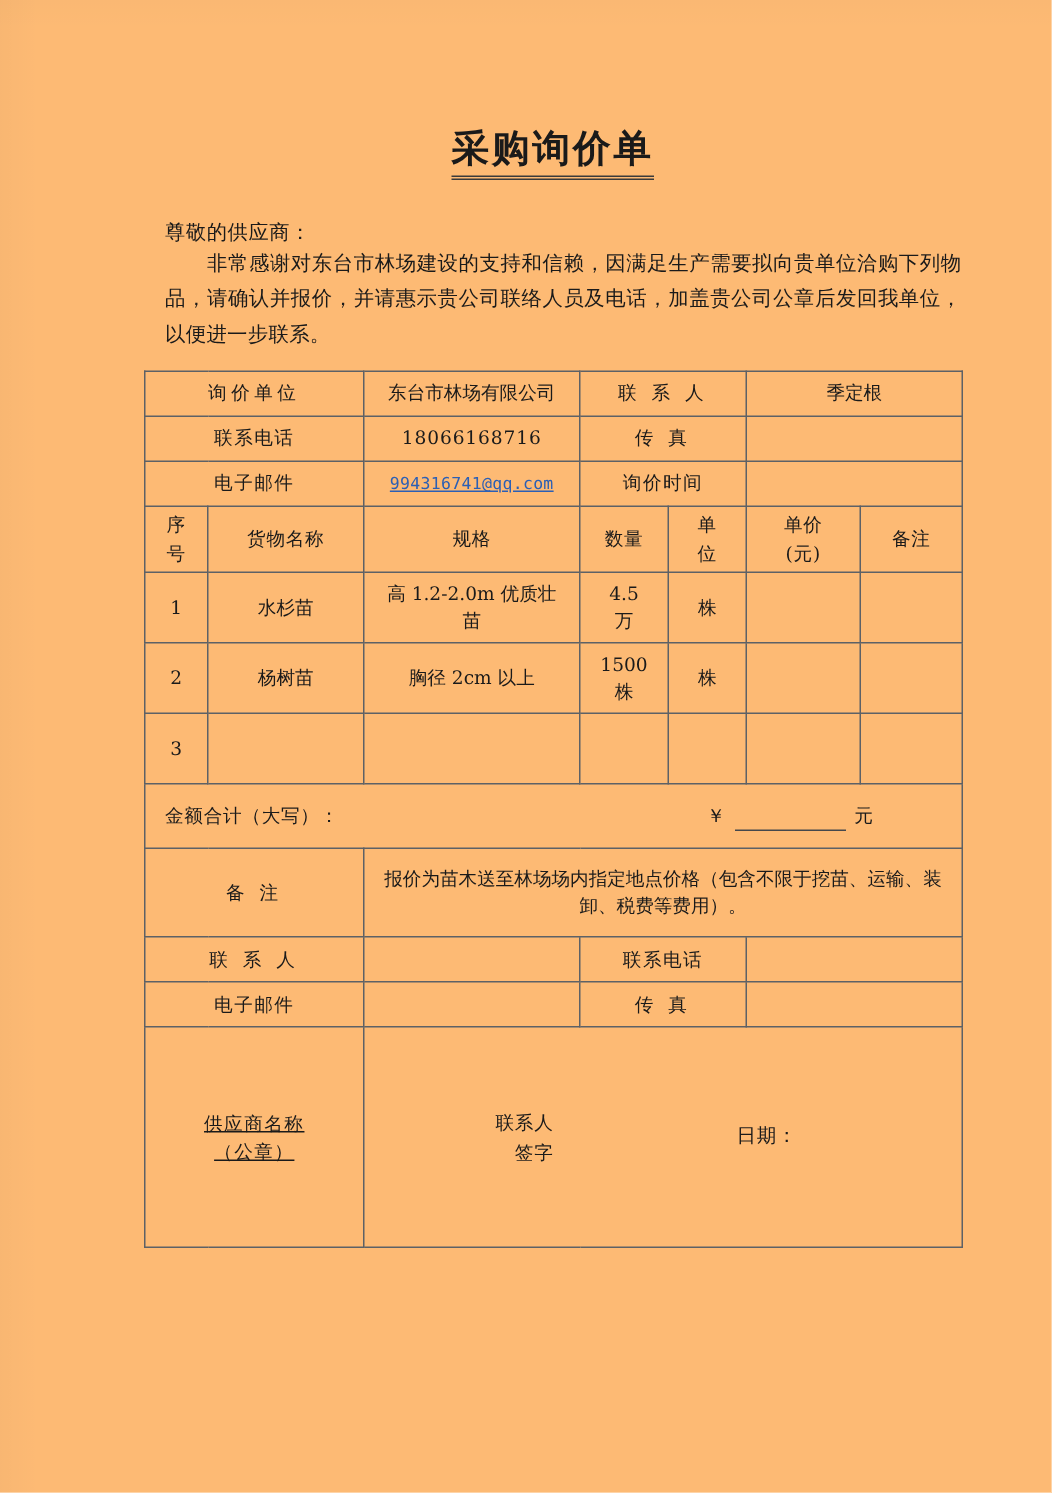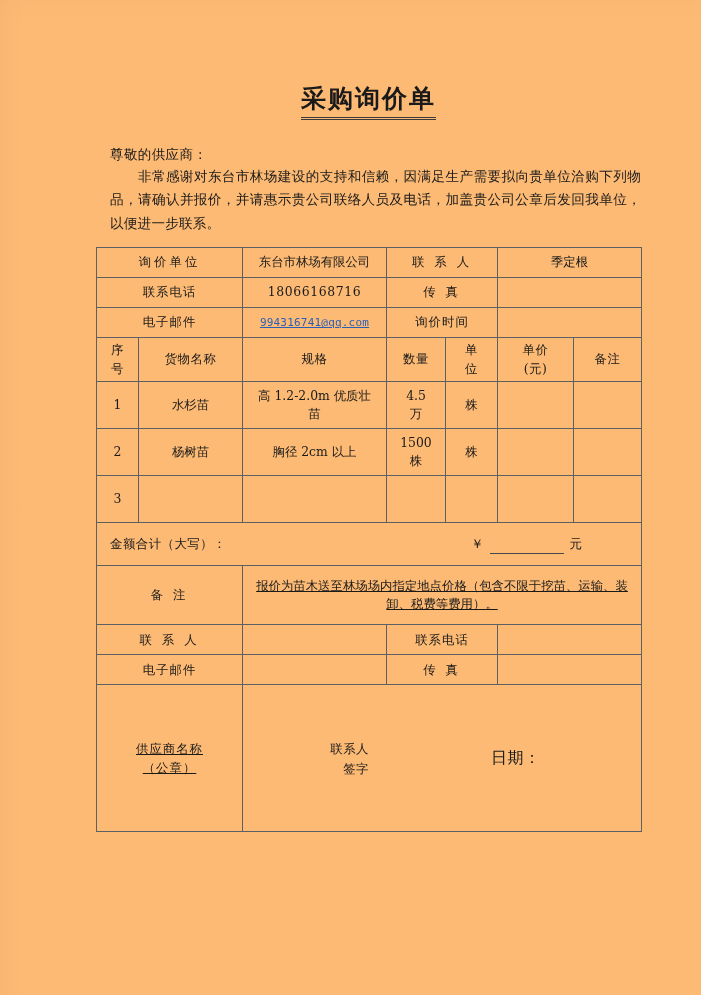--- a/index.html
+++ b/index.html
@@ -143,21 +143,20 @@
     height: 13px;
   }
   .unit-yuan { font-size: 12.5px; }
 
   .remark-row td { height: 52px; }
   .remark-text {
     text-align: left;
     line-height: 1.75;
     padding: 4px 6px 4px 8px;
     font-size: 12.3px;
-    text-decoration: underline;
   }
 
   .section-head td {
     height: 24px;
     font-weight: normal;
     letter-spacing: 1.5px;
   }
 
   .seal-row td { height: 140px; }
   .seal-label {
@@ -185,21 +184,21 @@
     text-align: right;
     line-height: 1.55;
     font-size: 12.4px;
     letter-spacing: 0.5px;
   }
   .date-word {
     position: absolute;
     left: 248px;
     top: 50%;
     transform: translateY(-50%);
-    font-size: 16px;
+    font-size: 13px;
     letter-spacing: 0.5px;
   }
 </style>
 </head>
 <body>
 
 <div class="page">
   <div class="scan-tint"></div>
 
   <div class="doc">

